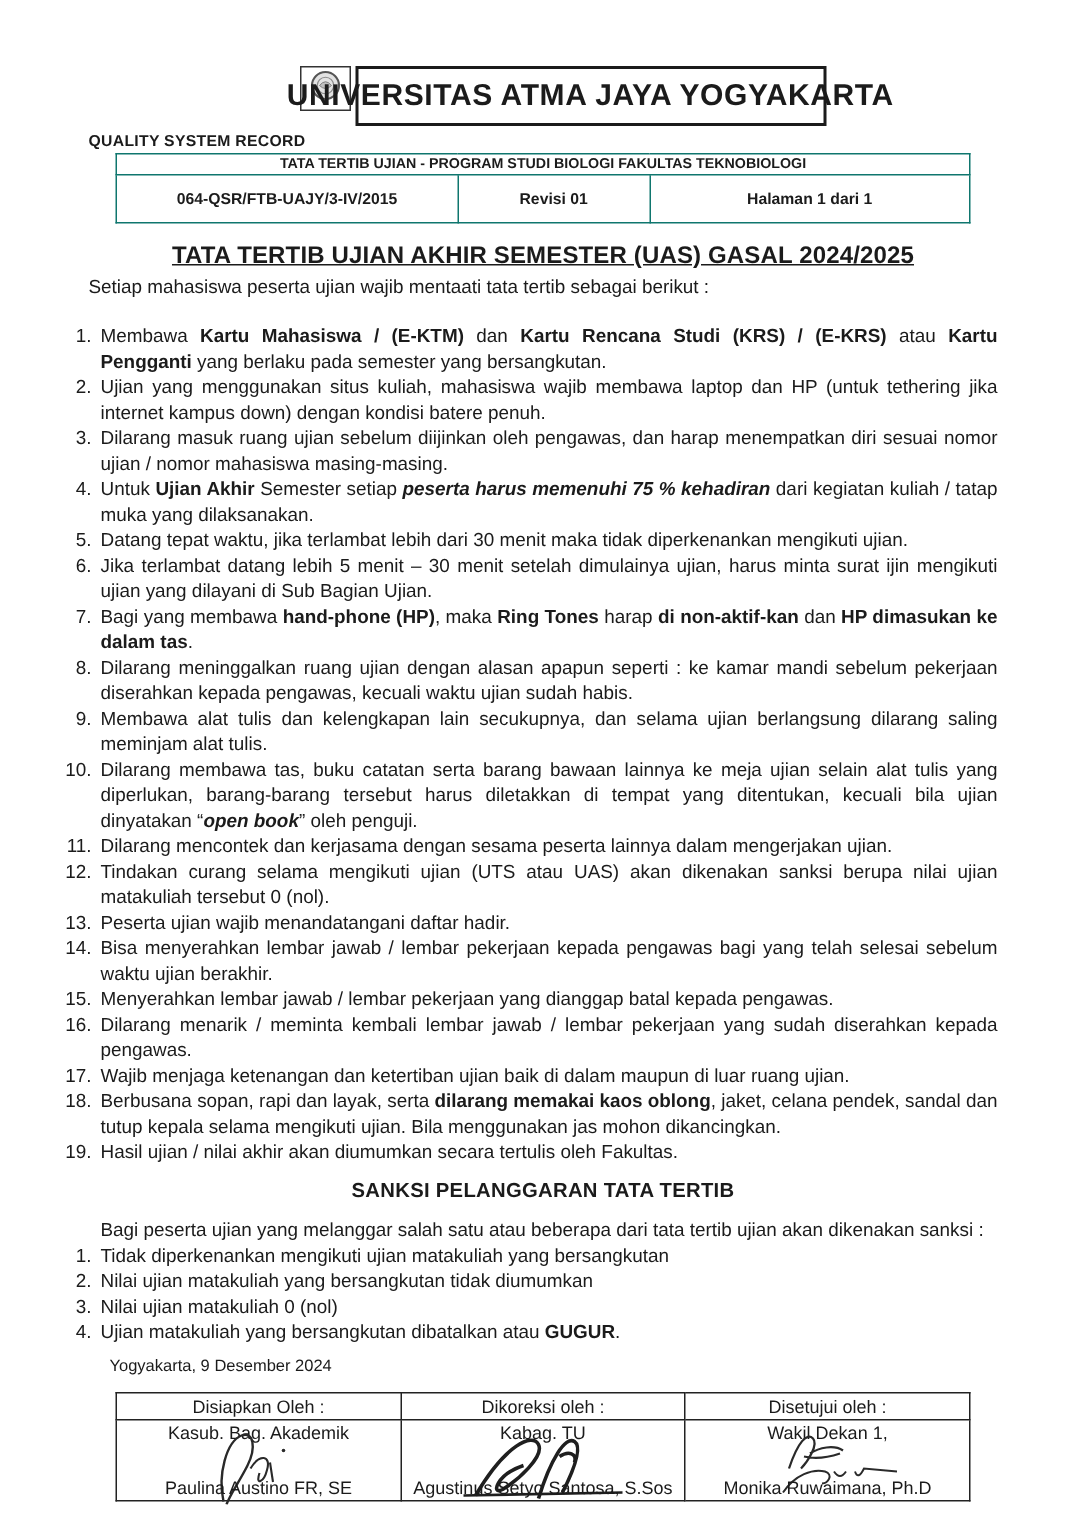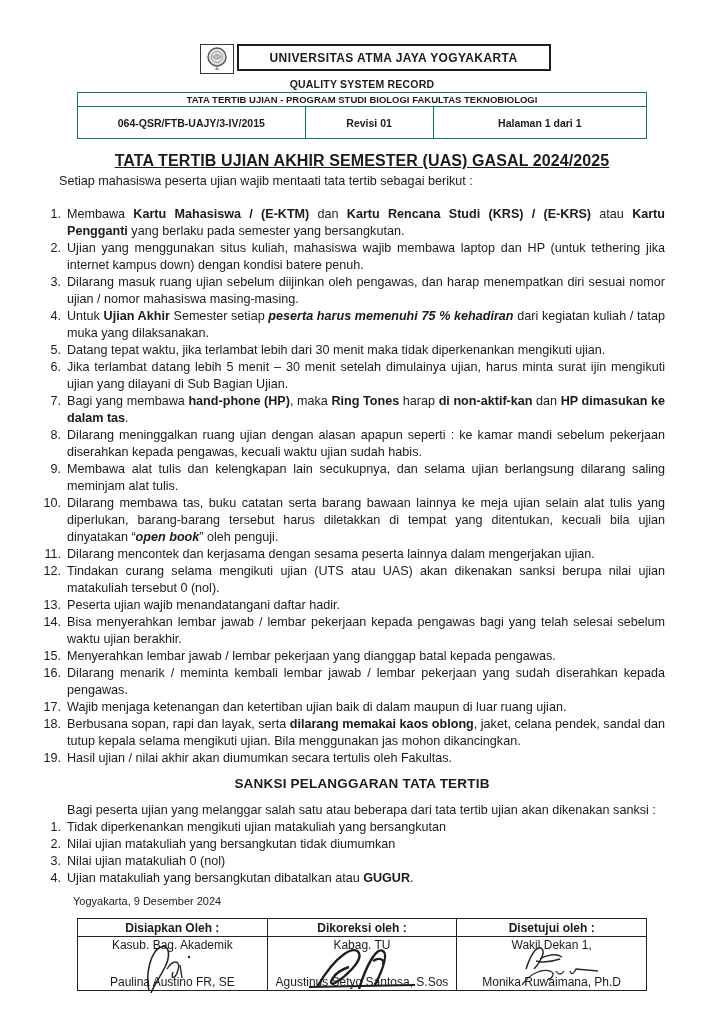--- a/index.html
+++ b/index.html
@@ -5,23 +5,23 @@
   * { margin:0; padding:0; box-sizing:border-box; }
   html,body { background:#ffffff; }
   body { font-family:"Liberation Sans", sans-serif; color:#1b1b1b; }
   .page {
     position:relative; width:724px; height:1024px; background:#ffffff;
     padding:44px 59px 0 59px; overflow:hidden;
   }
   
   .univ-row { display:flex; justify-content:center; align-items:stretch; transform:translateX(13px); }
   .logo-box { width:34px; height:30px; border:1px solid #333; display:flex; align-items:center; justify-content:center; margin-right:3px; background:#fff; }
-  .name-box { width:314px; height:27px; border:2px solid #1b1b1b; display:flex; align-items:center; justify-content:center;
-              font-weight:bold; font-size:12px; letter-spacing:.4px; white-space:nowrap; }
-  .qsr { text-align:center; font-weight:bold; font-size:10.5px; margin-top:4px; letter-spacing:.2px; }
+  .name-box { width:314px; height:40px; border:2px solid #1b1b1b; display:flex; align-items:center; justify-content:center;
+              font-weight:bold; font-size:20px; letter-spacing:.4px; white-space:nowrap; }
+  .qsr { font-weight:bold; font-size:10.5px; margin-top:4px; letter-spacing:.2px; }
   table.doc-table { width:570px; margin:2px auto 0 auto; border-collapse:collapse; table-layout:fixed; }
   table.doc-table td { border:1px solid #0f766e; text-align:center; font-weight:bold; padding:1px 2px; }
   td.doc-title-cell { font-size:9.5px; height:13px; }
   tr.doc-meta td { font-size:10.5px; height:32px; }
   col.c1{width:40%;} col.c2{width:22.5%;} col.c3{width:37.5%;}
   
   h1.main-title { text-align:center; font-size:16px; font-weight:bold; text-decoration:underline; margin-top:13px; letter-spacing:.1px; }
   p.intro { font-size:12.6px; margin-top:4px; }
   ol.rules { list-style:none; counter-reset:rn; margin:18px 0 0 8px; }
   ol.rules > li { counter-increment:rn; position:relative; font-size:12.6px; line-height:17px; text-align:justify; }
@@ -30,21 +30,21 @@
   .bi { font-weight:bold; font-style:italic; }
   h2.sanctions-title { text-align:center; font-size:13.5px; font-weight:bold; margin-top:9px; letter-spacing:.2px; }
   p.sanctions-intro { font-size:12.6px; line-height:17px; margin:11px 0 0 8px; text-align:justify; }
   ol.sanctions { list-style:none; counter-reset:sn; margin:0 0 0 8px; }
   ol.sanctions > li { counter-increment:sn; position:relative; font-size:12.6px; line-height:17px; }
   ol.sanctions > li::before { content:counter(sn) "."; position:absolute; left:-28px; top:0; width:22px; text-align:right; }
   p.place-date { font-size:11px; margin:8px 0 0 14px; }
   
   table.sig-table { width:570px; margin:11px auto 0 auto; border-collapse:collapse; table-layout:fixed; }
   table.sig-table td { border:1px solid #222; text-align:center; font-size:12px; }
-  tr.sig-head td { height:18px; padding:1px 0;font-weight:bold; }
+  tr.sig-head td { height:18px; padding:1px 0; }
   tr.sig-body td { height:54px; position:relative; vertical-align:top; padding:1px 0 2px 0; }
   .sig-role { font-size:12px; }
   .sig-name { position:absolute; bottom:1px; left:0; right:0; font-size:12px; }
   .sig-scribble { position:absolute; left:50%; top:6px; transform:translateX(-50%); pointer-events:none; }
 </style>
 </head>
 <body>
 
 <div class="page">
 

